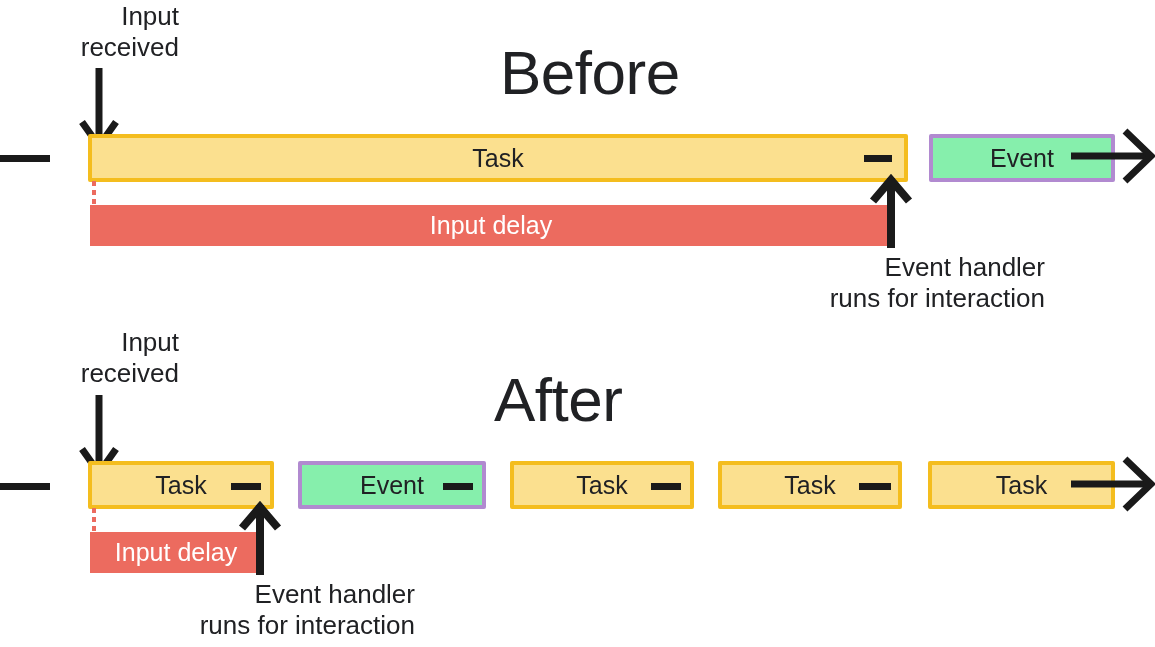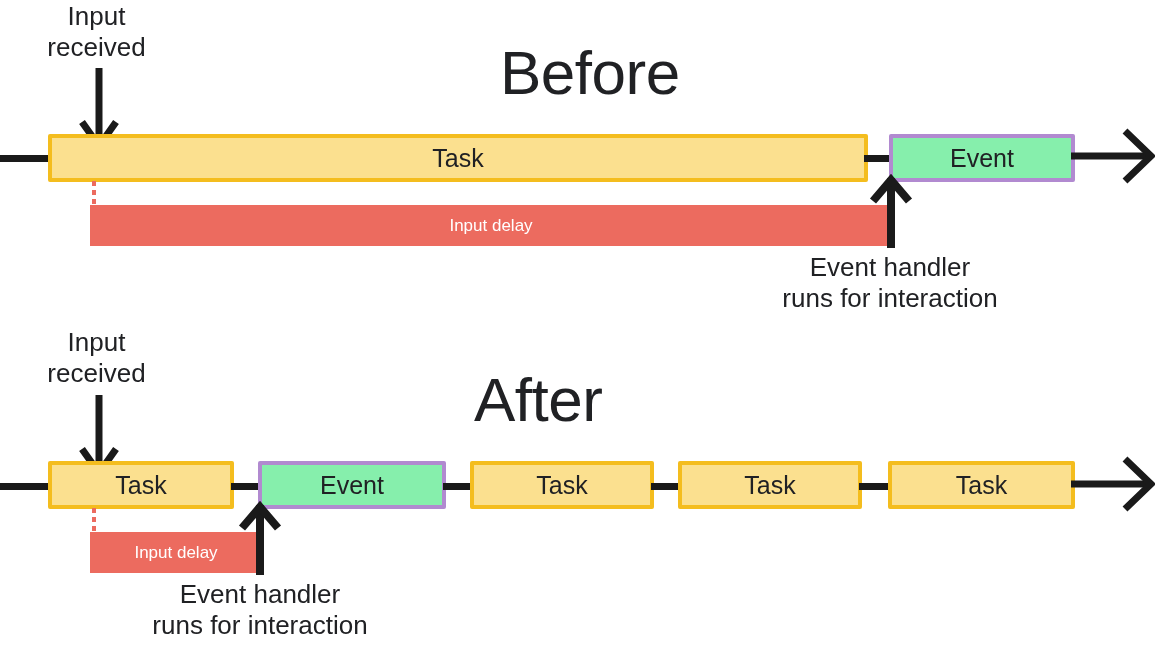--- a/index.html
+++ b/index.html
@@ -27,53 +27,54 @@
     color: #202124;
     letter-spacing: -0.5px;
     white-space: nowrap;
   }
 
   .callout {
     position: absolute;
     font-size: 26px;
     line-height: 1.18;
     color: #202124;
-    text-align: center;
+    text-align: right;
     white-space: nowrap;
   }
 
   
   .box {
     position: absolute;
     box-sizing: border-box;
     display: flex;
     align-items: center;
     justify-content: center;
     font-size: 25px;
     color: #202124;
     border-radius: 2px;
+    margin-left: 40px;
   }
   .box.task {
     background: #FBE08F;
     border: 4px solid #F4BD1E;
   }
   .box.event {
     background: #86efac;
     border: 4px solid #B18AD0;
   }
 
   .delay-bar {
     position: absolute;
     box-sizing: border-box;
     background: #EC6B5F;
     display: flex;
     align-items: center;
     justify-content: center;
     color: #ffffff;
-    font-size: 17px;
+    font-size: 25px;
   }
 
   
   .rail {
     position: absolute;
     height: 7px;
     background: #1a1a1a;
   }
 
   
@@ -146,21 +147,21 @@
     <div class="callout" style="left:14px; top:327px; width:165px;">
       <div>Input</div>
       <div>received</div>
     </div>
 
     <svg class="arrowhead" style="left:78px; top:395px;" width="42" height="82" viewBox="0 0 42 82">
       <line x1="21" y1="0" x2="21" y2="74" stroke="#1a1a1a" stroke-width="7"></line>
       <polyline points="4,54 21,78 38,54" fill="none" stroke="#1a1a1a" stroke-width="7"></polyline>
     </svg>
 
-    <div class="section-title" style="left:474px; top:369px;text-align:center;">After</div>
+    <div class="section-title" style="left:494px; top:369px;text-align:center;">After</div>
 
     <div class="rail" style="left:0px; top:483px; width:50px;"></div>
 
     <div class="box task" style="left:48px; top:461px; width:186px; height:48px;">
       <span>Task</span>
     </div>
 
     <div class="rail" style="left:231px; top:483px; width:30px;"></div>
 
     <div class="box event" style="left:258px; top:461px; width:188px; height:48px;">

